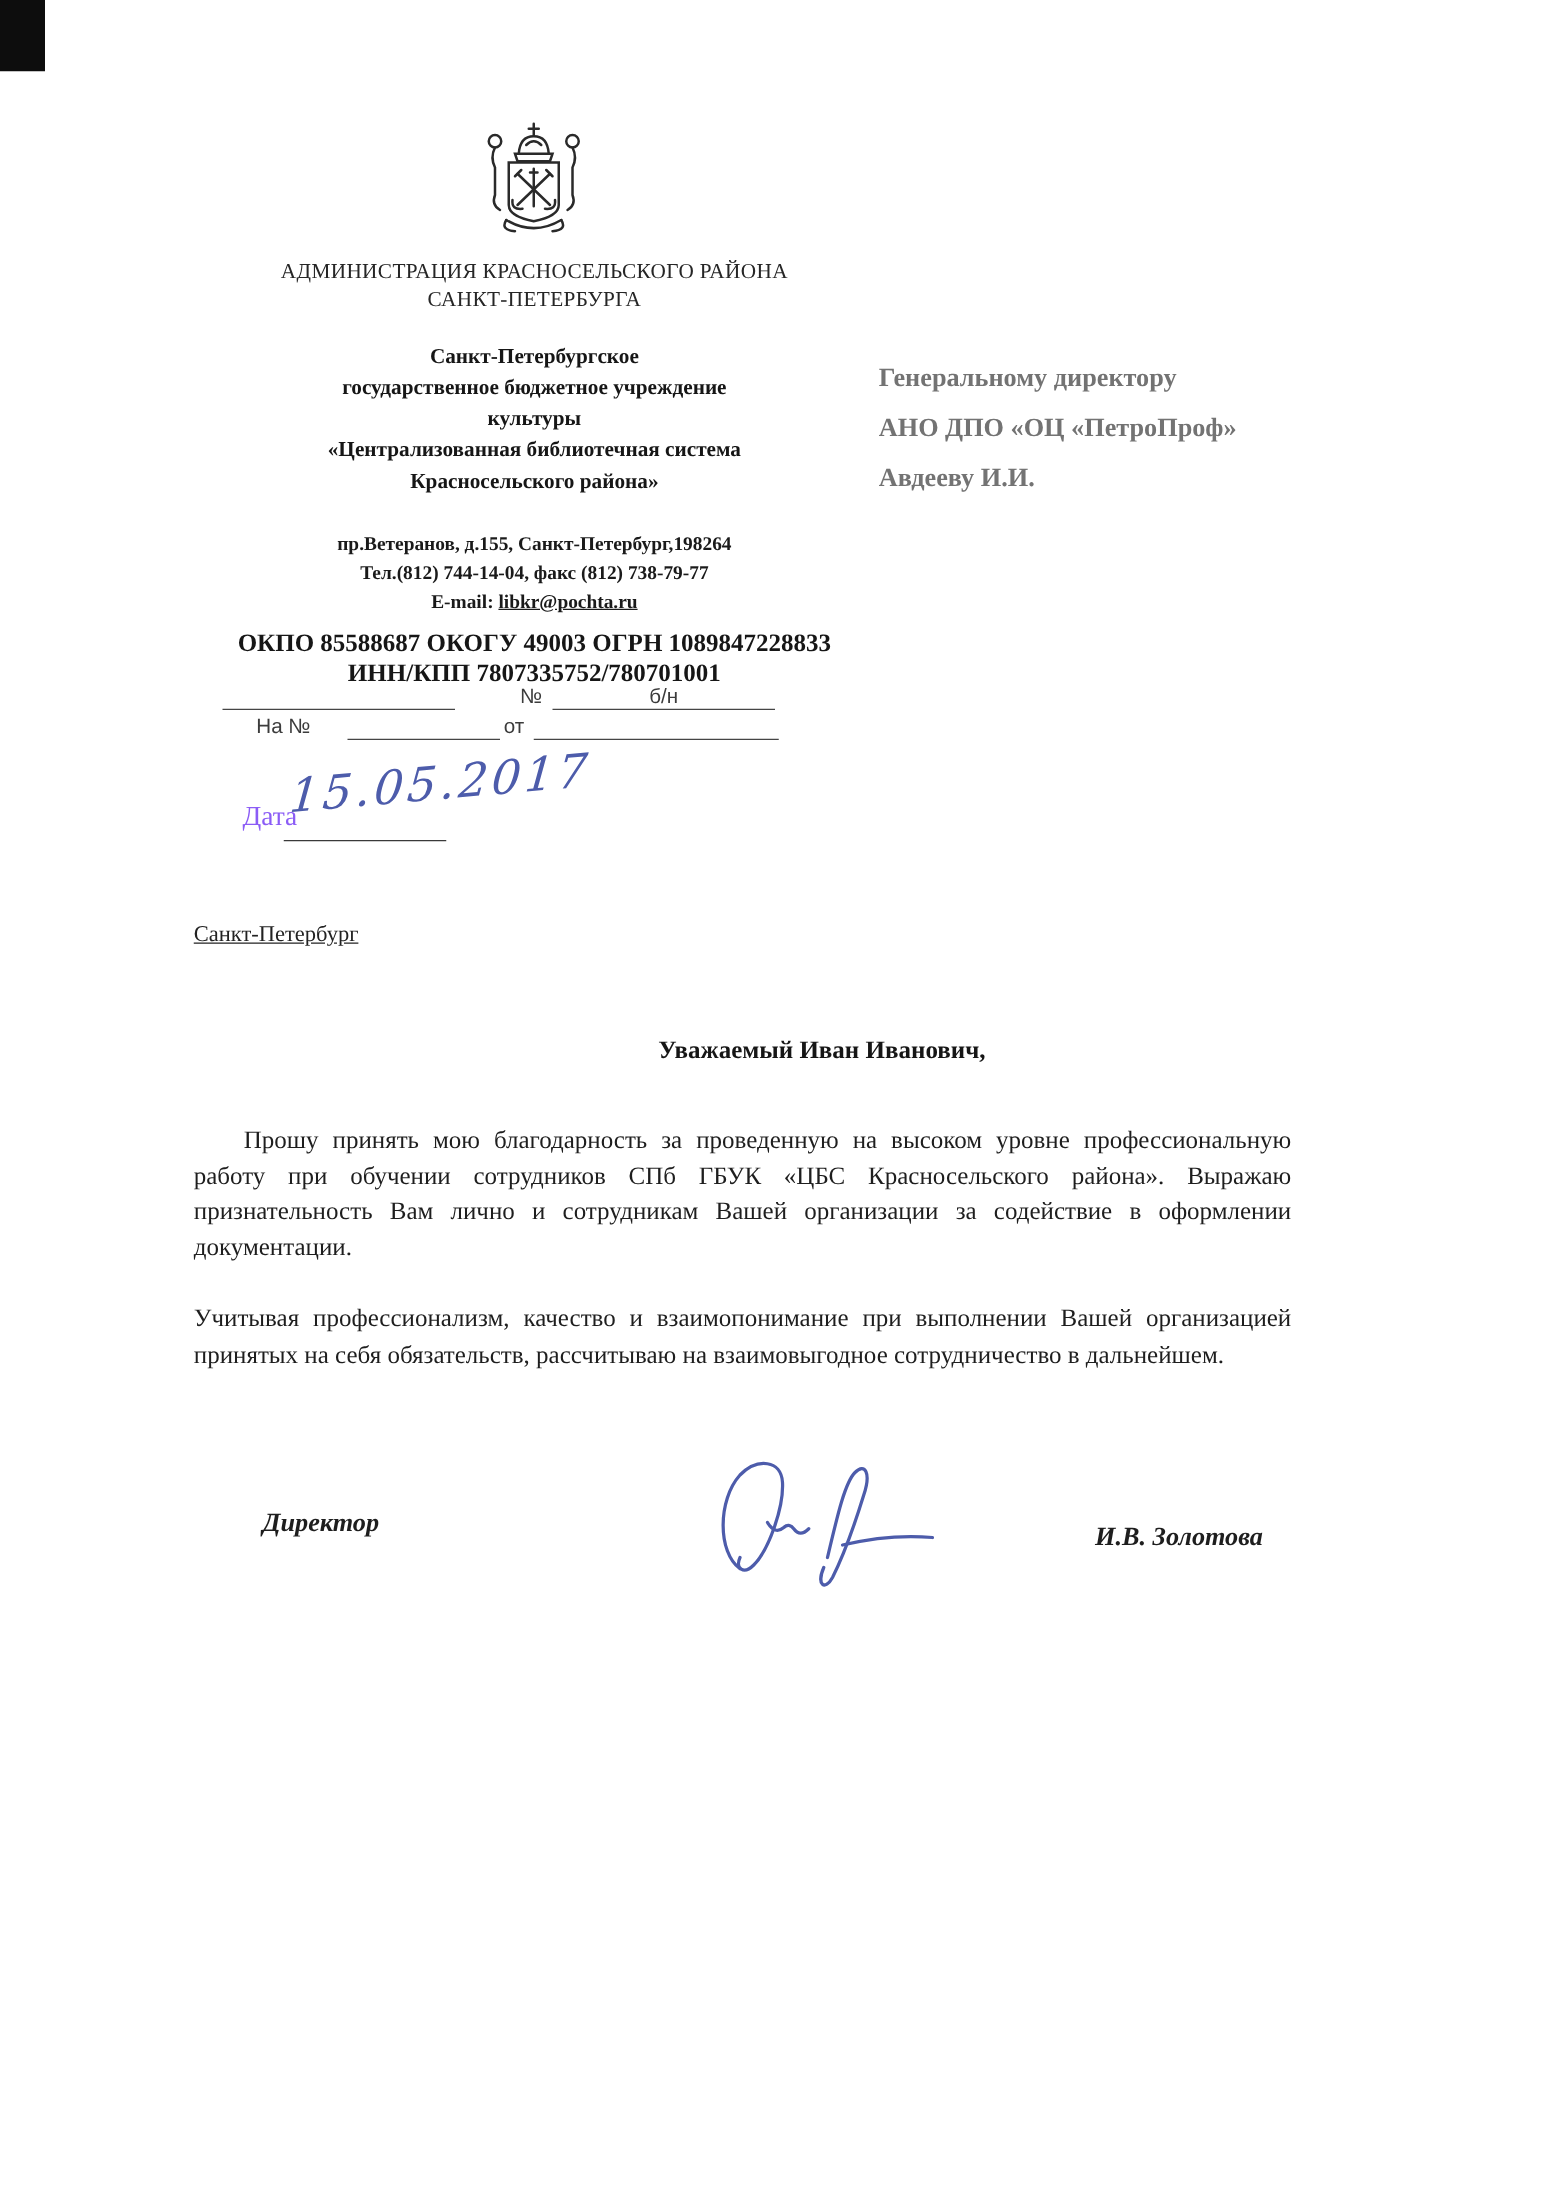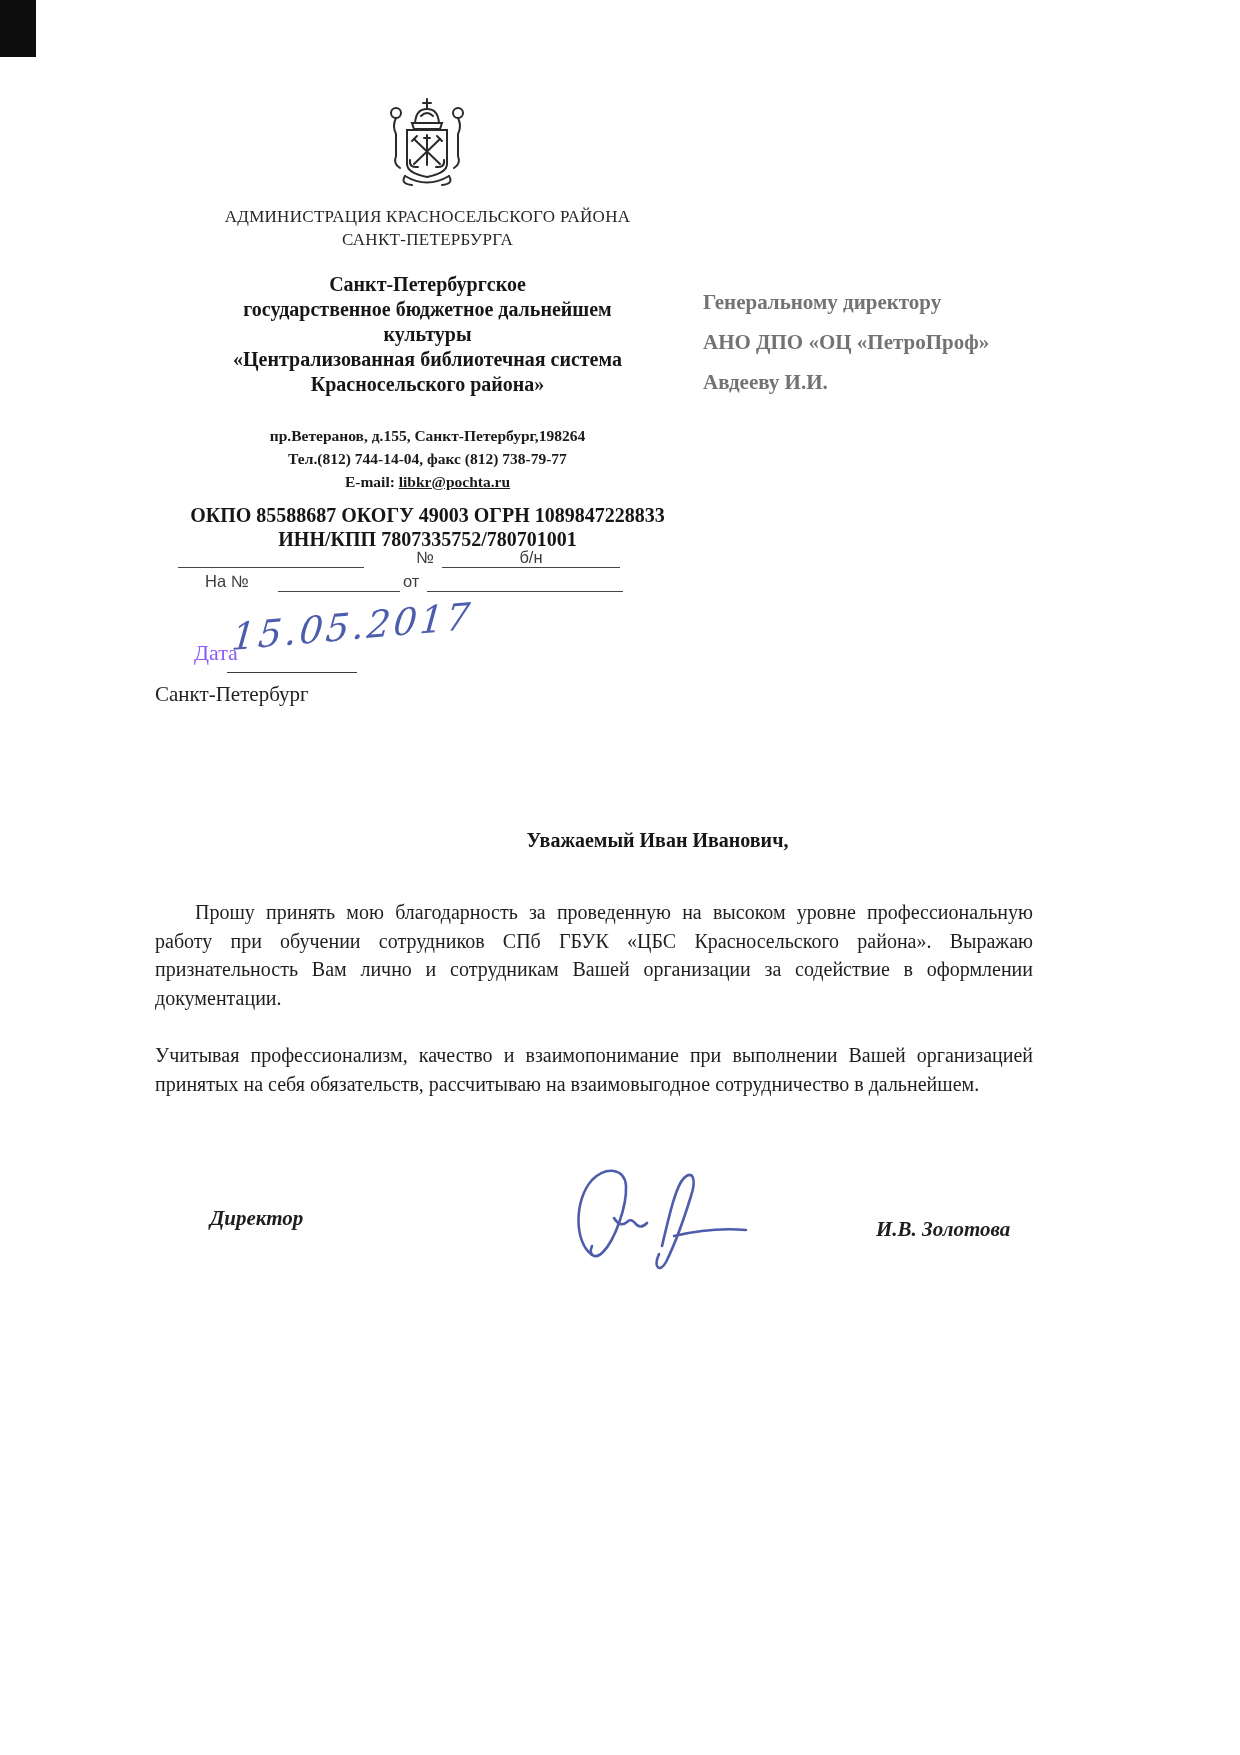--- a/index.html
+++ b/index.html
@@ -13,21 +13,21 @@
   }
   .abs { position: absolute; }
 
   
   .corner-mark { left: 0; top: 0; width: 36px; height: 57px; background: #0d0d0d; }
 
   
   .lh-col { left: 165px; width: 525px; text-align: center; }
   .emblem { left: 385px; top: 96px; width: 84px; height: 102px; }
   .admin-block { top: 205px; font-size: 17px; line-height: 23px; color: #262626; letter-spacing: .3px; }
-  .org-block { top: 272px; font-size: 20px; line-height: 25px; font-weight: bold; color: #161616; }
+  .org-block { top: 272px; font-size: 17px; line-height: 25px; font-weight: bold; color: #161616; }
   .contact-block { top: 424px; font-size: 15.5px; line-height: 23px; font-weight: bold; color: #1a1a1a; }
   .contact-block .uline { text-decoration: underline; }
   .codes-block { top: 504px; font-size: 20px; line-height: 23.5px; font-weight: bold; color: #161616; }
 
   
   .ref { font-family: "Liberation Sans", "DejaVu Sans", sans-serif; font-size: 16.5px; color: #3c3c3c; }
   .ref-underline { border-bottom: 1.6px solid #454545; display: inline-block; }
   .ref-val { text-align: center; }
 
   
@@ -35,21 +35,21 @@
 
   
   .date-label { left: 173px; top: 640px; font-size: 22px; color: #8b5cf6; margin-left: 21px; }
   .date-underline { left: 227px; top: 672px; width: 130px; border-bottom: 1.6px solid #3a3a3a; height: 0; }
   .handwriting {
     left: 230px; top: 616px; font-size: 37px; letter-spacing: 3px;
     font-style: italic; font-family: "DejaVu Serif", serif;
     color: #4d5cab; transform: rotate(-5deg) skewX(-10deg); transform-origin: left bottom;
     white-space: nowrap;
   }
-  .city-line { left: 155px; top: 682px; font-size: 21px; color: #222; }
+  .city-line { left: 155px; top: 737px; font-size: 18px; color: #222; text-decoration: underline; }
 
   
   .salutation { left: 155px; top: 829px; width: 1005px; text-align: center; font-size: 20px; font-weight: bold; color: #161616; }
   .para { left: 155px; width: 878px; font-size: 20px; line-height: 28.6px; text-align: justify; color: #1e1e1e; margin-top: 15px; }
   .para-1 { top: 883px; text-indent: 40px; }
   .para-2 { top: 1026px; }
 
   
   .sig-title { left: 210px; top: 1206px; font-size: 21px; font-weight: bold; font-style: italic; color: #1e1e1e; }
   .sig-name  { left: 876px; top: 1206px; font-size: 21px; font-weight: bold; font-style: italic; color: #1e1e1e; margin-top: 11px; }
@@ -87,21 +87,21 @@
   </svg>
 </div>
 
 <div class="abs lh-col admin-block">
   <div>АДМИНИСТРАЦИЯ КРАСНОСЕЛЬСКОГО РАЙОНА</div>
   <div>САНКТ-ПЕТЕРБУРГА</div>
 </div>
 
 <div class="abs lh-col org-block">
   <div>Санкт-Петербургское</div>
-  <div>государственное бюджетное дальнейшем</div>
+  <div>государственное бюджетное учреждение</div>
   <div>культуры</div>
   <div>«Централизованная библиотечная система</div>
   <div>Красносельского района»</div>
 </div>
 
 <div class="abs lh-col contact-block">
   <div>пр.Ветеранов, д.155, Санкт-Петербург,198264</div>
   <div>Тел.(812) 744-14-04, факс (812) 738-79-77</div>
   <div>
     <span>E-mail:</span>

